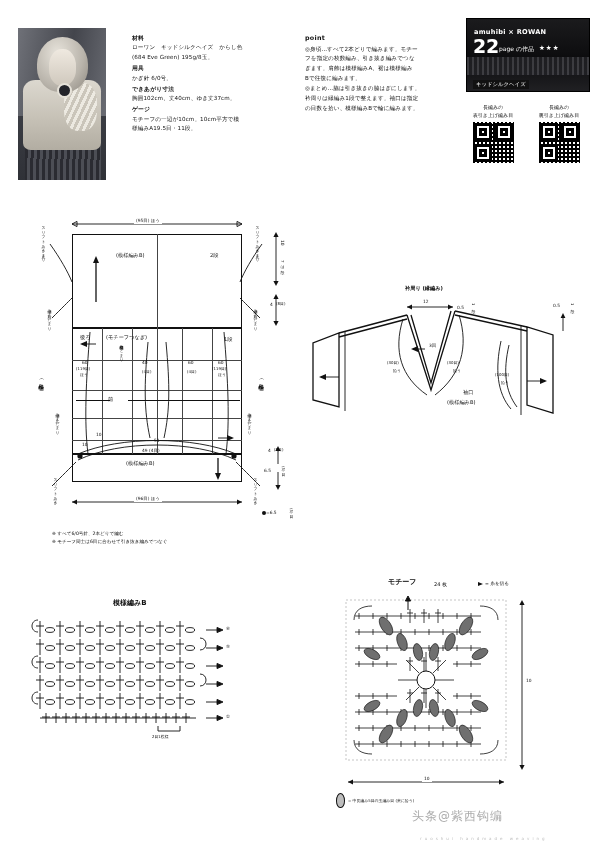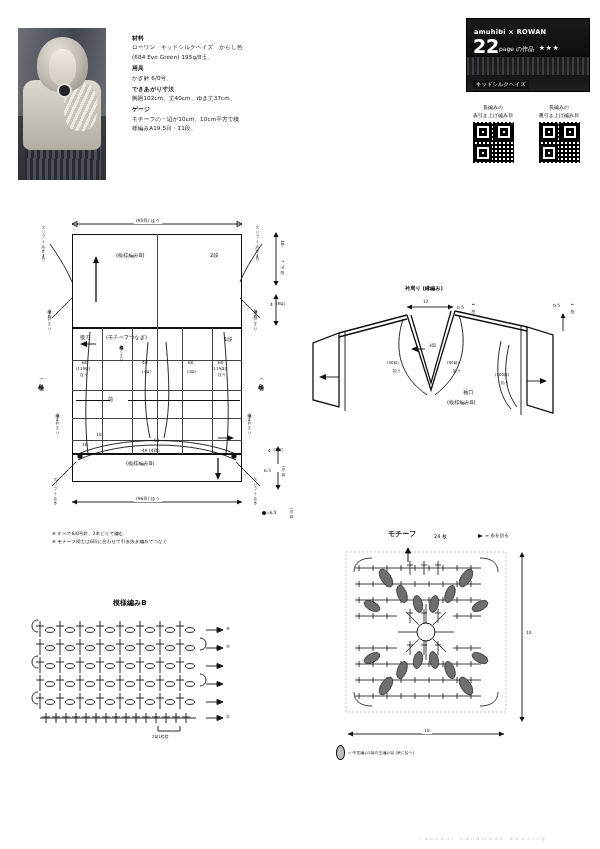--- a/index.html
+++ b/index.html
@@ -99,21 +99,21 @@
 
   
   .notes{position:absolute;font-size:4.6px;line-height:1.85;color:#111;}
   .notes .ln{display:block;white-space:nowrap;}
 
   
   #chartA{left:28px;top:600px;width:240px;height:150px;}
   #chartA-title{left:85px;top:-1px;font-size:7px;font-weight:bold;}
 
   
-  #motif{left:330px;top:532px;width:240px;height:230px;}
+  #motif{left:330px;top:580px;width:240px;height:230px;}
   #motif-title{left:58px;top:-2px;font-size:7px;font-weight:bold;}
   #motif-count{left:104px;top:1px;font-size:5px;}
   #motif-arrowleg{left:148px;top:1px;font-size:4.6px;white-space:nowrap;}
 
   
   #watermark{
     left:405px;top:793px;width:190px;height:52px;
     font-size:33px;font-weight:bold;color:rgba(60,60,60,.40);
     letter-spacing:8px;line-height:52px;white-space:nowrap;
     font-family:"DejaVu Sans","Liberation Sans",sans-serif;
@@ -149,20 +149,30 @@
     <span class="ln">(684 Eve Green)  195g/8玉。</span>
     <span class="hd">用具</span>
     <span class="ln">かぎ針 6/0号。</span>
     <span class="hd">できあがり寸法</span>
     <span class="ln">胸囲102cm、丈40cm、ゆき丈37cm。</span>
     <span class="hd">ゲージ</span>
     <span class="ln">モチーフの一辺が10cm。10cm平方で模</span>
     <span class="ln">様編みA19.5目・11段。</span>
   </div>
 
+  <div class="abs txtcol" id="point">
+    <span class="hd">point</span>
+    <span class="ln">◎身頃…すべて2本どりで編みます。モチー</span>
+    <span class="ln">フを指定の枚数編み、引き抜き編みでつな</span>
+    <span class="ln">ぎます。肩飾は模様編みA、裾は模様編み</span>
+    <span class="ln">Bで往復に編みます。</span>
+    <span class="ln">◎まとめ…脇は引き抜きの脇はぎにします。</span>
+    <span class="ln">衿周りは縁編み1段で整えます。袖口は指定</span>
+    <span class="ln">の目数を拾い、模様編みBで輪に編みます。</span>
+  </div>
 
   <div class="abs" id="banner">
     <div class="strip"></div>
     <div id="banner-brand">amuhibi × ROWAN</div>
     <div id="banner-num">22</div>
     <div id="banner-page">page の作品</div>
     <div id="banner-stars">★★★</div>
     <div id="banner-yarn">キッドシルクヘイズ</div>
   </div>
 
@@ -763,15 +773,16 @@
       <path d="M174 202l-5-2.6v5.2z" fill="#111"></path>
     </svg>
     <div class="lbl sm" style="left:196px;top:98px;">10</div>
     <div class="lbl sm" style="left:92px;top:196px;background:#fff;padding:0 2px;">10</div>
 
     <div class="lbl xs" style="left:6px;top:213px;">
       <span style="display:inline-block;width:7px;height:13px;border-radius:50% 50% 46% 46%;background:#bdbdbd;border:1px solid #111;vertical-align:middle;margin-right:3px;"></span><span>= 中長編み5目の玉編み目 (束に拾う)</span>
     </div>
   </div>
 
+  <div class="abs" id="watermark-sub">头条@紫西钩编</div>
   <div class="abs" id="watermark-tiny">ruoshui   handmade   weaving</div>
 
 </div>
 
 </body></html>

